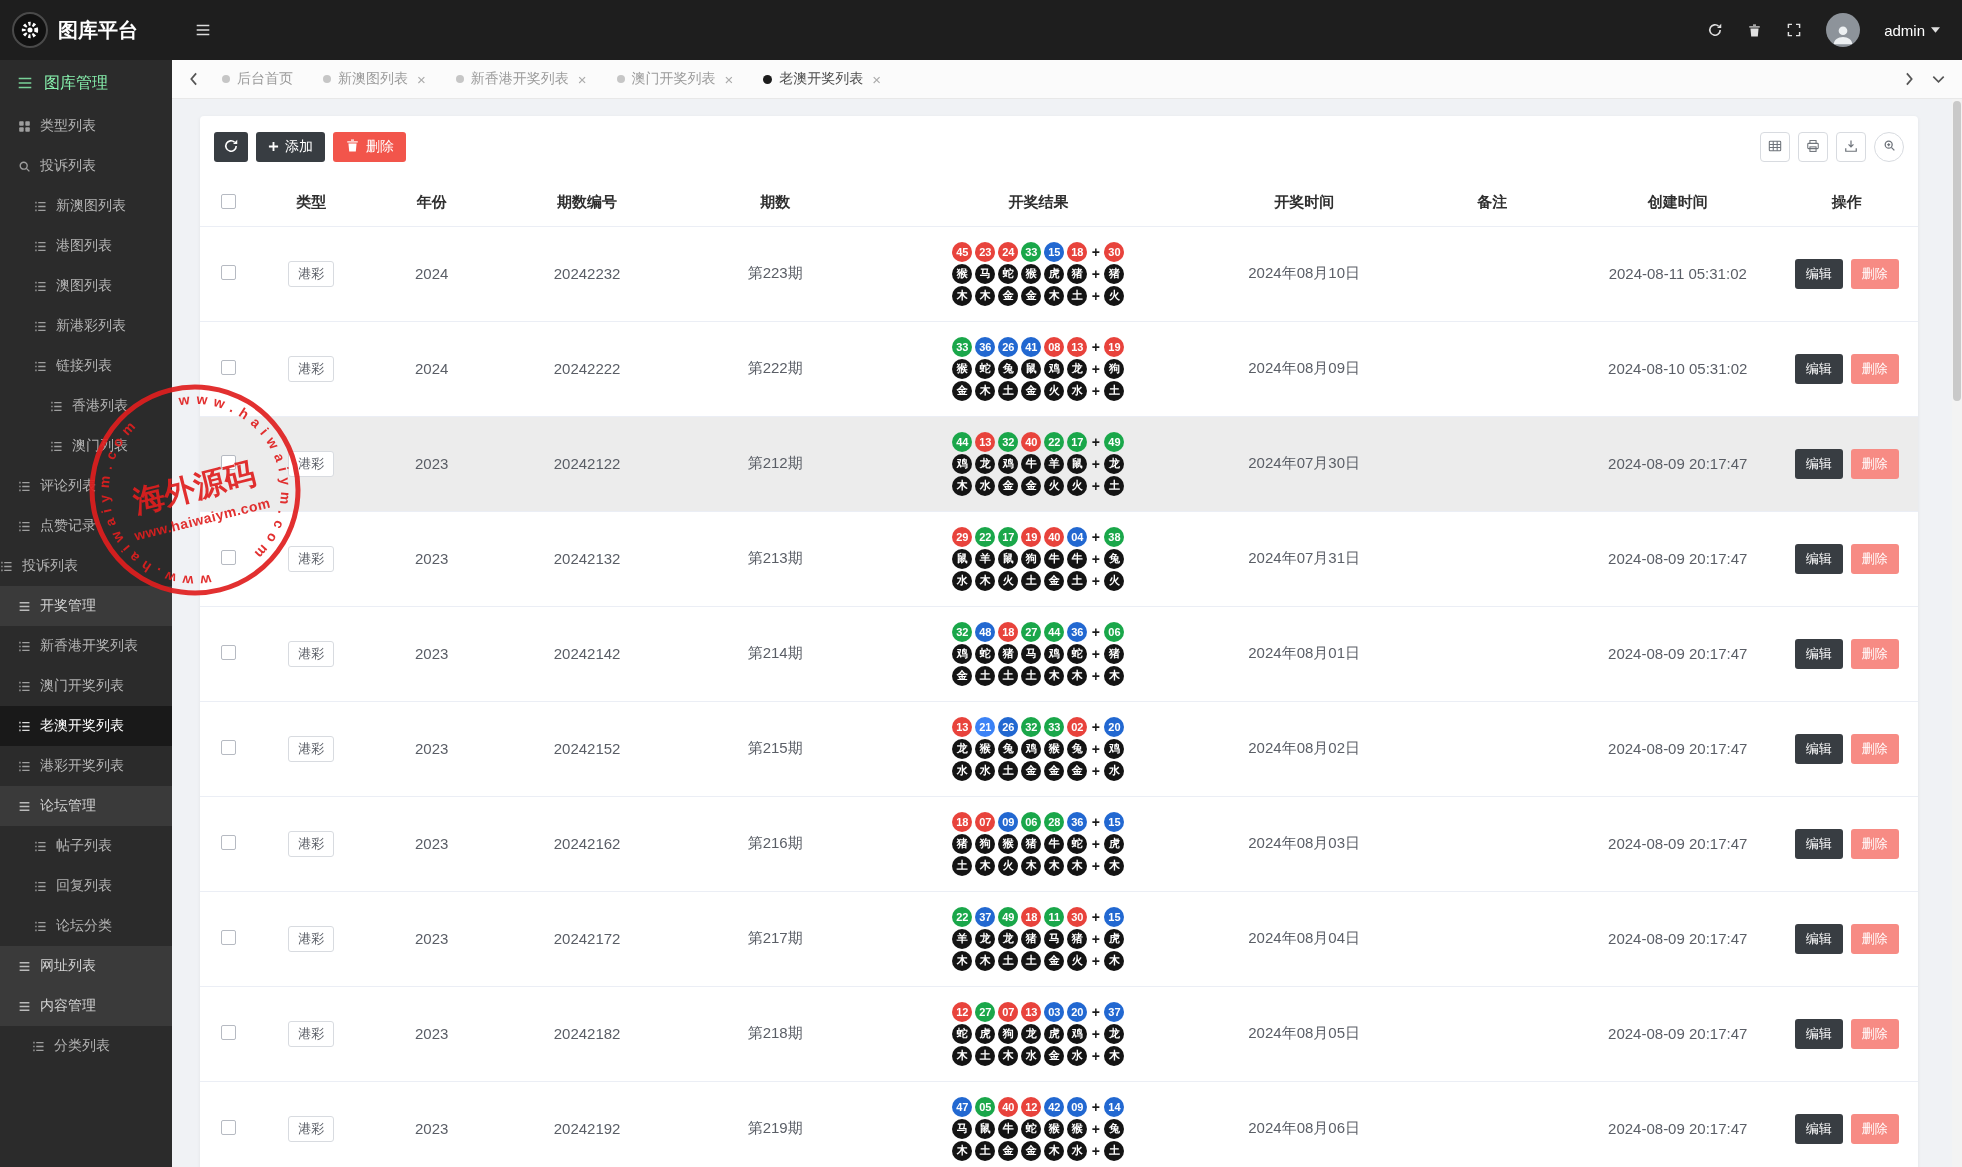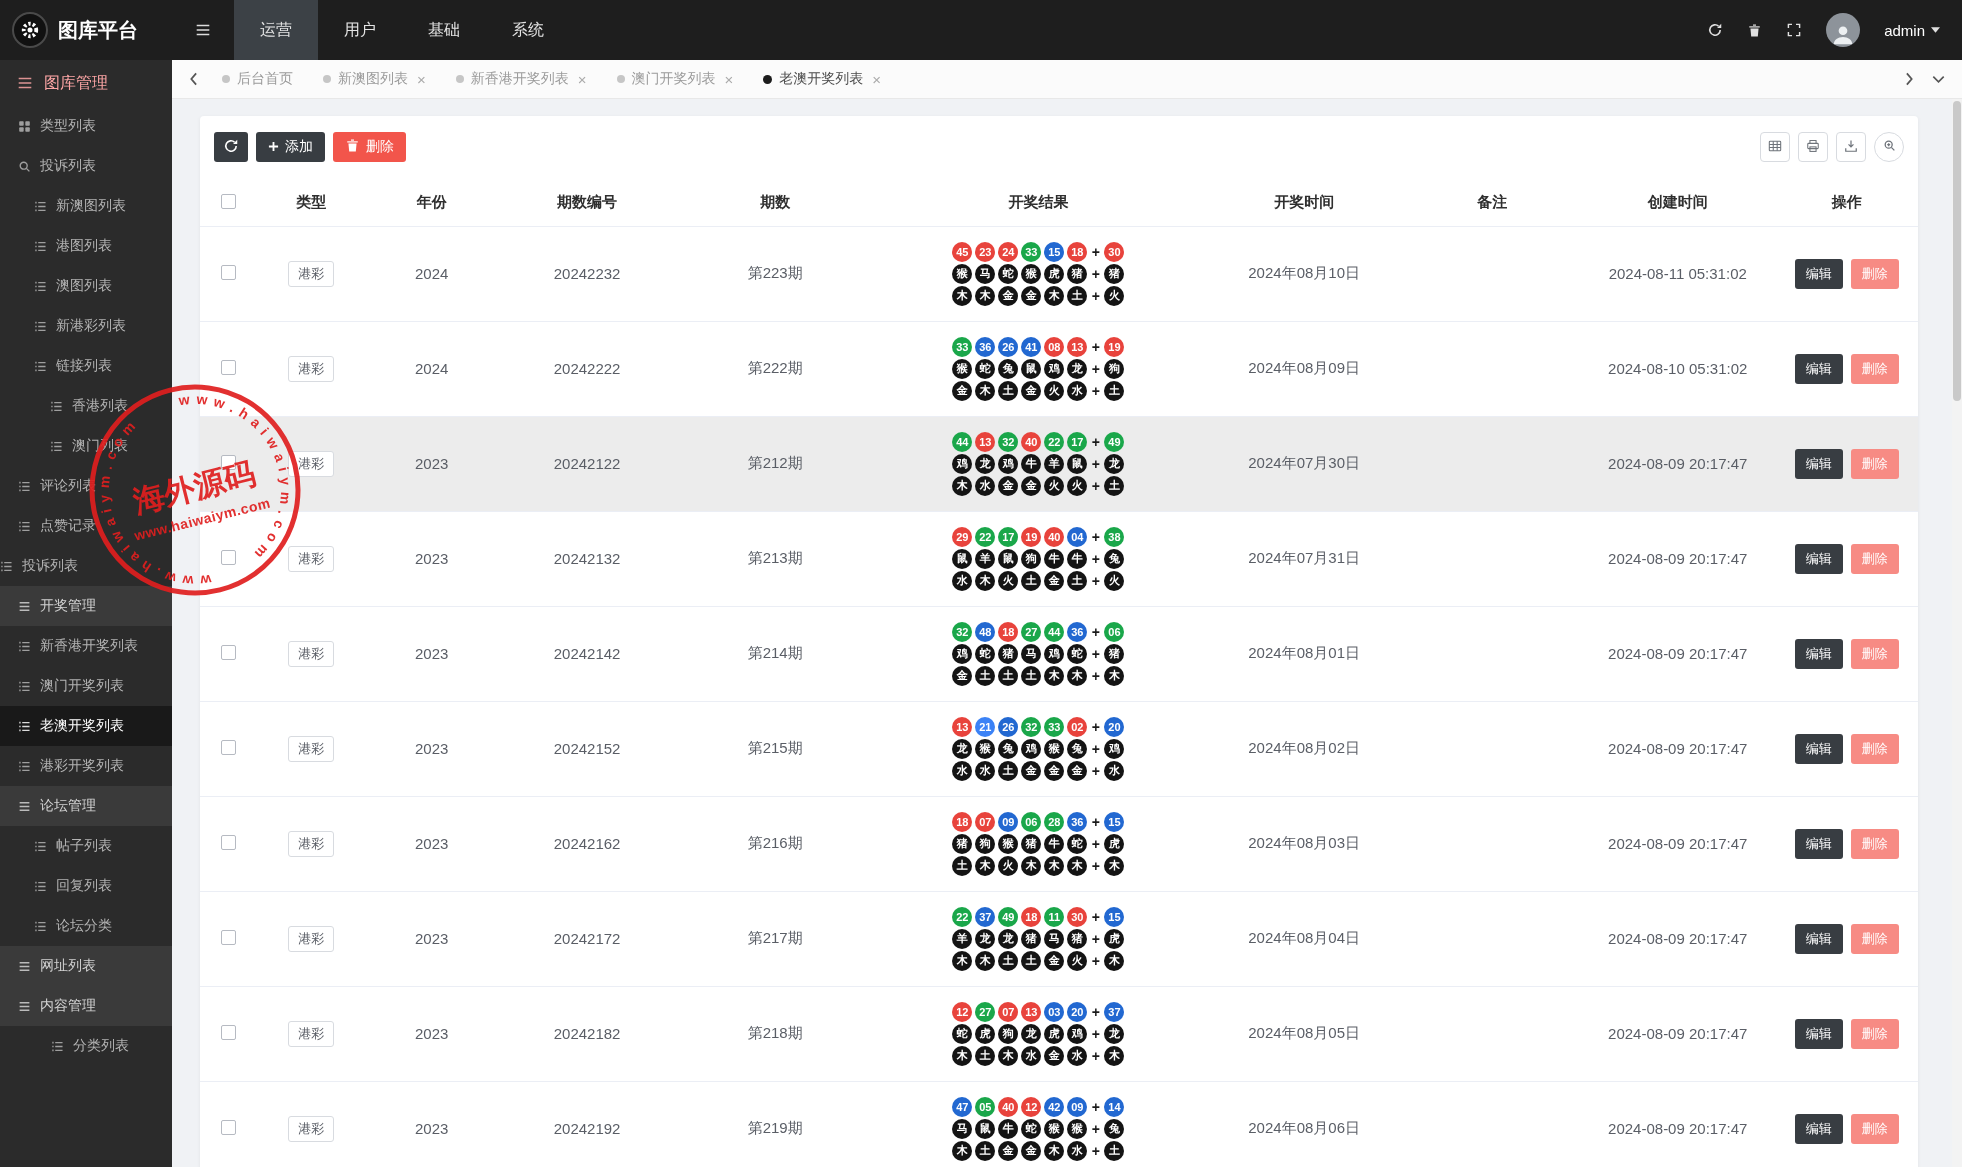--- a/index.html
+++ b/index.html
@@ -14,21 +14,21 @@
   .nav-menu{display:flex;height:100%;}
   .nav-item{padding:0 26px;display:flex;align-items:center;font-size:16px;color:#e3e3e3;cursor:pointer;}
   .nav-item.active{background:#3c4146;}
   .nav-right{margin-left:auto;display:flex;align-items:center;gap:24px;padding-right:22px;}
   .nav-ico{color:#e0e0e0;display:flex;cursor:pointer;}
   .avatar{width:34px;height:34px;border-radius:50%;background:#8d939a;display:flex;align-items:flex-end;justify-content:center;overflow:hidden;cursor:pointer;}
   .nav-user{display:flex;align-items:center;gap:6px;font-size:15px;color:#fff;cursor:pointer;}
 
   
   .sidebar{position:absolute;left:0;top:60px;bottom:0;width:172px;background:#2b2b2b;z-index:20;overflow:hidden;}
-  .sb-header{height:46px;display:flex;align-items:center;gap:10px;padding:0 16px;color:#fca5a5;font-size:16px;}
+  .sb-header{height:46px;display:flex;align-items:center;gap:10px;padding:0 16px;color:#86efac;font-size:16px;}
   .sb-item{height:40px;display:flex;align-items:center;gap:9px;color:#b4b4b4;font-size:14px;cursor:pointer;padding-right:4px;white-space:nowrap;}
   .sb-item.group{background:#3a3a3a;color:#d2d2d2;}
   .sb-item.active{background:#191919;color:#fff;}
   .sb-ico{display:flex;opacity:.85;}
 
   
   .tabbar{position:absolute;left:172px;right:0;top:60px;height:39px;background:#fbfbfb;border-bottom:1px solid #e8e8e8;display:flex;align-items:center;z-index:10;padding:0 8px;}
   .tab-nav{color:#555;padding:0 9px;display:flex;cursor:pointer;}
   .tab-nav.right{margin-left:auto;}
   .tab-list{display:flex;align-items:center;height:100%;overflow:hidden;}
@@ -87,26 +87,20 @@
           <circle cx="12" cy="12" r="3" fill="currentColor"></circle>
         </svg>
       </span>
     <span class="brand-text">图库平台</span>
   </div>
   <span class="nav-burger">
       <svg viewBox="0 0 20 20" width="18" height="18">
         <path d="M3 5h14M3 10h14M3 15h14" stroke="currentColor" stroke-width="1.8" fill="none"></path>
       </svg>
     </span>
-  <nav class="nav-menu">
-      <div class="nav-item active">运营</div>
-      <div class="nav-item">用户</div>
-      <div class="nav-item">基础</div>
-      <div class="nav-item">系统</div>
-    </nav>
   <div class="nav-right">
     <span class="nav-ico">
         <svg viewBox="0 0 20 20" width="16" height="16">
           <path d="M16.5 10a6.5 6.5 0 1 1-2-4.7" fill="none" stroke="currentColor" stroke-width="2"></path>
           <path d="M17.8 2.2v5.2h-5.2z" fill="currentColor"></path>
         </svg>
       </span>
     <span class="nav-ico">
         <svg viewBox="0 0 20 20" width="15" height="15" fill="currentColor">
           <path d="M8 2h4v1.6H8z"></path>
@@ -344,21 +338,21 @@
         <span>网址列表</span>
       </div>
       <div class="sb-item group" style="padding-left: 18px;">
         <span class="sb-ico">
           <svg viewBox="0 0 16 16" width="13" height="13">
             <path d="M2 3.5h12M2 8h12M2 12.5h12" stroke="currentColor" stroke-width="1.8" fill="none"></path>
           </svg>
         </span>
         <span>内容管理</span>
       </div>
-      <div class="sb-item" style="padding-left: 51px;">
+      <div class="sb-item" style="padding-left: 32px;">
         <span class="sb-ico">
           <svg viewBox="0 0 16 16" width="13" height="13">
             <path d="M5.2 3.2h9M5.2 8h9M5.2 12.8h9" stroke="currentColor" stroke-width="1.6" fill="none"></path>
             <path d="M1.6 3.2h1.6M1.6 8h1.6M1.6 12.8h1.6" stroke="currentColor" stroke-width="2" fill="none"></path>
           </svg>
         </span>
         <span>分类列表</span>
       </div>
     </div>
 </aside>

